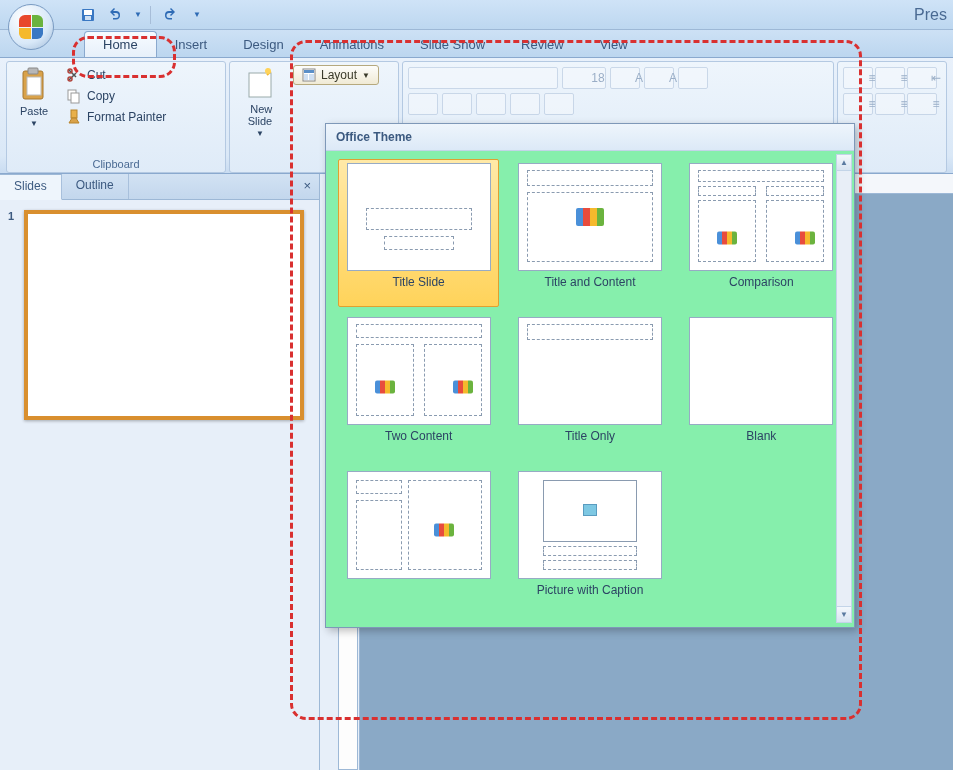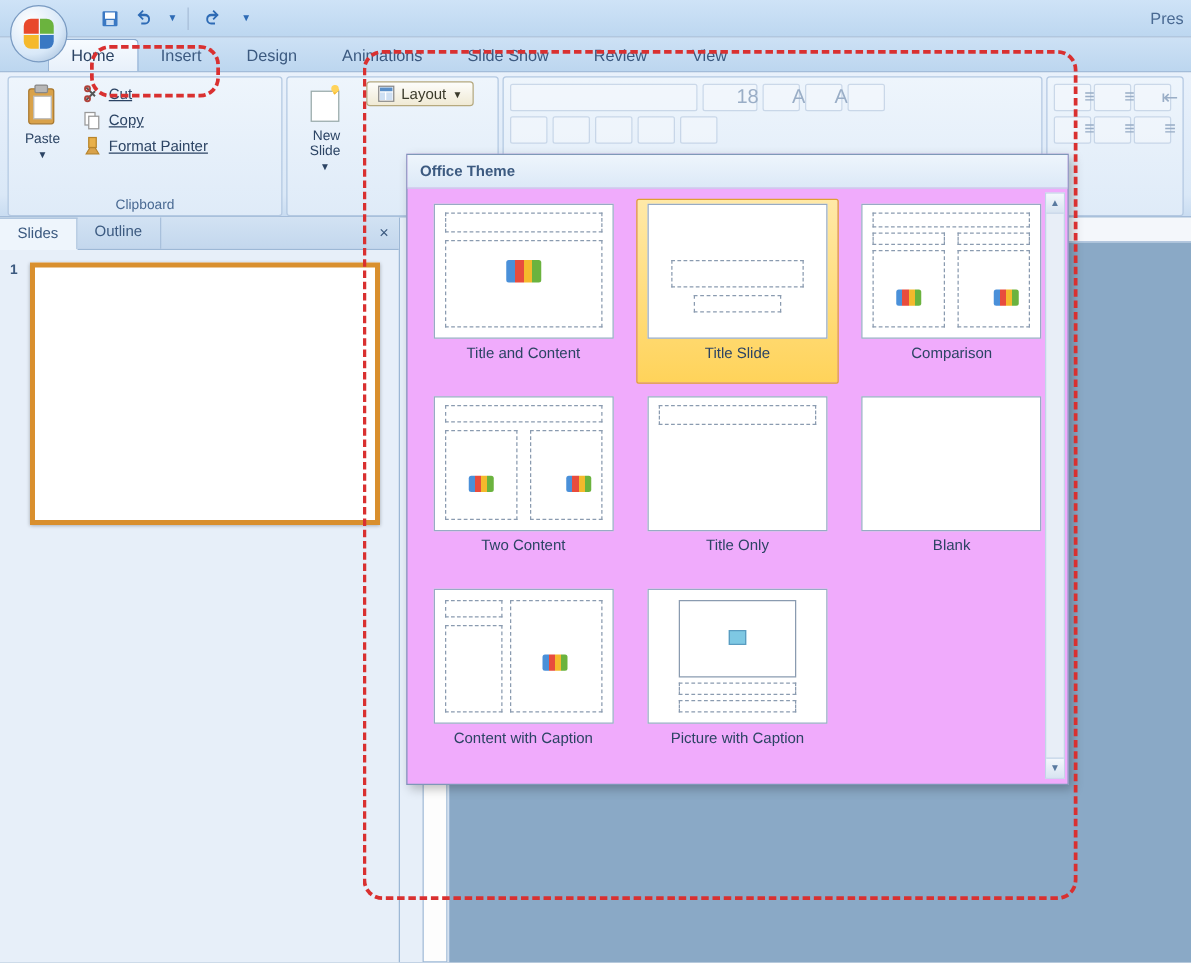--- a/index.html
+++ b/index.html
@@ -24,25 +24,25 @@
 }
 .office-logo { width: 24px; height: 24px; display: grid; grid-template: 1fr 1fr / 1fr 1fr; gap: 1px; }
 .office-logo span:nth-child(1){background:#e8482c;border-top-left-radius:50%;}
 .office-logo span:nth-child(2){background:#6bb33e;border-top-right-radius:50%;}
 .office-logo span:nth-child(3){background:#f5b92c;border-bottom-left-radius:50%;}
 .office-logo span:nth-child(4){background:#3a78c3;border-bottom-right-radius:50%;}
 
 .qat { display: flex; gap: 4px; align-items: center; margin-left: 6px; }
 .qat-btn { width: 24px; height: 22px; display:flex;align-items:center;justify-content:center; border-radius:3px;}
 .qat-sep { width:1px; height:18px; background:#a7bdd8; margin:0 2px;}
-.title-text { margin-left: auto; color:#4a6a93; font-size:13px; padding-right:6px; }
+.title-text { margin-left: auto; color:#4a6a93; font-size:16px; padding-right:6px; }
 
 .tabstrip {
   height: 28px; background: linear-gradient(#cde1f5,#bcd6ef);
-  display:flex; padding-left:38px; align-items:flex-end;
+  display:flex; padding-left:84px; align-items:flex-end;
   border-bottom:1px solid #8aa9ce;
 }
 .tab {
   padding: 5px 18px 5px; font-size:13px; color:#3c5a80; cursor:pointer;
 }
 .tab.active {
   background: linear-gradient(#f7fbff,#e7f0fa);
   border:1px solid #8aa9ce; border-bottom:none;
   border-radius:4px 4px 0 0; color:#2c4464; font-weight:400;
 }
@@ -59,33 +59,33 @@
   display:flex; flex-direction:column; padding:3px 5px 2px;
   position:relative;
 }
 .rgroup-body{flex:1;display:flex;gap:2px;}
 .rgroup-label{text-align:center;font-size:11px;color:#4a6a93;padding-top:2px;}
 
 .big-btn { width:44px; display:flex;flex-direction:column;align-items:center;gap:2px;padding:2px;border-radius:3px;}
 .big-btn .lbl{font-size:11px;color:#2c4464;}
 .big-btn .arrow{font-size:8px;color:#2c4464;}
 
-.small-btn { display:flex;align-items:center;gap:5px;padding:2px 4px;font-size:12px;color:#2c4464;border-radius:3px;text-decoration:underline;}
+.small-btn { display:flex;align-items:center;gap:5px;padding:2px 4px;font-size:12px;color:#2c4464;border-radius:3px;}
 .stack{display:flex;flex-direction:column;gap:1px;}
 
 .layout-btn {
   display:flex;align-items:center;gap:5px;
   background:linear-gradient(#fdfdfb,#f0ead5);
   border:1px solid #b6a97e; border-radius:3px;
   padding:2px 8px; font-size:12px; color:#3a3a2a;
 }
 .layout-btn .tri{font-size:8px;}
 
 .font-controls{display:flex;gap:4px;align-items:center;opacity:.5;}
-.ctrl{border:1px solid #a9bdd7;background:#f6f9fd;height:22px;border-radius:2px;display:flex;align-items:center;justify-content:center;font-size:16px;color:#4a6a93;padding-left:28px;}
+.ctrl{border:1px solid #a9bdd7;background:#f6f9fd;height:22px;border-radius:2px;display:flex;align-items:center;justify-content:center;font-size:12px;color:#4a6a93;padding-left:28px;}
 .para-controls{display:flex;gap:2px;opacity:.5;}
 .para-controls .ctrl{width:22px;}
 
 .sidepane {
   position:absolute; left:0; top:174px; width:320px; bottom:0;
   background:#e7eff9; border-right:1px solid #9db8d6;
 }
 .sidetabs{display:flex;height:26px;background:linear-gradient(#d2e2f3,#c3d7ed);border-bottom:1px solid #9db8d6;}
 .sidetab{padding:4px 14px;font-size:12px;color:#3c5a80;border-right:1px solid #a8c0dc;}
 .sidetab.active{background:#eef5fc;border-bottom:1px solid #eef5fc;margin-bottom:-1px;border-top:1px solid #9db8d6;}
@@ -105,21 +105,21 @@
 }
 .hruler{position:absolute;top:0;left:40px;right:0;height:20px;background:#f4f7fb;border-bottom:1px solid #9db8d6;}
 .vruler{position:absolute;top:0;left:0;bottom:0;width:40px;background:#e7eff9;border-right:1px solid #9db8d6;}
 .vruler-inner{position:absolute;top:20px;left:18px;width:20px;bottom:0;background:#fdfdfd;border:1px solid #9db8d6;}
 
 
 .gallery {
   position:absolute;
   left: 325px; top: 123px;
   width: 530px;
-  background:#f0abfc;
+  background:#86efac;
   border:1px solid #7e98b8;
   box-shadow: 3px 3px 8px rgba(0,0,0,.25);
   z-index:50;
   padding-bottom:4px;
 }
 .gallery-header{
   background:linear-gradient(#eef5fc,#dce9f7);
   border-bottom:1px solid #c3d4e8;
   padding:6px 10px; font-size:12px;font-weight:bold;color:#3c5a80;
 }
@@ -327,35 +327,35 @@
   <div class="vruler">
       <div class="vruler-inner"></div>
     </div>
   <div class="hruler"></div>
 </div>
 
 <div class="gallery">
   <div class="gallery-header">Office Theme</div>
   <div class="gallery-grid">
 
+    <div class="gallery-item selected">
+      <div class="gallery-thumb">
+        <div class="ph" style="left:18px;top:44px;right:18px;height:22px;"></div>
+        <div class="ph" style="left:36px;top:72px;right:36px;height:14px;"></div>
+      </div>
+      <div class="gallery-label">Title Slide</div>
+    </div>
+
     <div class="gallery-item">
       <div class="gallery-thumb">
         <div class="ph" style="left:8px;top:6px;right:8px;height:16px;"></div>
         <div class="ph" style="left:8px;top:28px;right:8px;bottom:8px;"></div>
         <div class="cnt-ico"></div>
       </div>
       <div class="gallery-label">Title and Content</div>
-    </div>
-
-    <div class="gallery-item selected">
-      <div class="gallery-thumb">
-        <div class="ph" style="left:18px;top:44px;right:18px;height:22px;"></div>
-        <div class="ph" style="left:36px;top:72px;right:36px;height:14px;"></div>
-      </div>
-      <div class="gallery-label">Title Slide</div>
     </div>
 
 
     <div class="gallery-item">
       <div class="gallery-thumb">
         <div class="ph" style="left:8px;top:6px;right:8px;height:12px;"></div>
         <div class="ph" style="left:8px;top:22px;width:58px;height:10px;"></div>
         <div class="ph" style="right:8px;top:22px;width:58px;height:10px;"></div>
         <div class="ph" style="left:8px;top:36px;width:58px;bottom:8px;"></div>
         <div class="ph" style="right:8px;top:36px;width:58px;bottom:8px;"></div>
@@ -388,21 +388,20 @@
       <div class="gallery-label">Blank</div>
     </div>
 
     <div class="gallery-item">
       <div class="gallery-thumb">
         <div class="ph" style="left:8px;top:8px;width:46px;height:14px;"></div>
         <div class="ph" style="left:8px;top:28px;width:46px;bottom:8px;"></div>
         <div class="ph" style="left:60px;top:8px;right:8px;bottom:8px;"></div>
         <div class="cnt-ico sm" style="left:96px;top:55%;"></div>
       </div>
-      <div class="gallery-label">Content with Caption</div>
     </div>
 
     <div class="gallery-item">
       <div class="gallery-thumb">
         <div class="ph solid" style="left:24px;top:8px;right:24px;height:62px;"></div>
         <div class="ph" style="left:24px;top:74px;right:24px;height:10px;"></div>
         <div class="ph" style="left:24px;top:88px;right:24px;height:10px;"></div>
         <div class="pic-ico" style="top:38px;"></div>
       </div>
       <div class="gallery-label">Picture with Caption</div>

